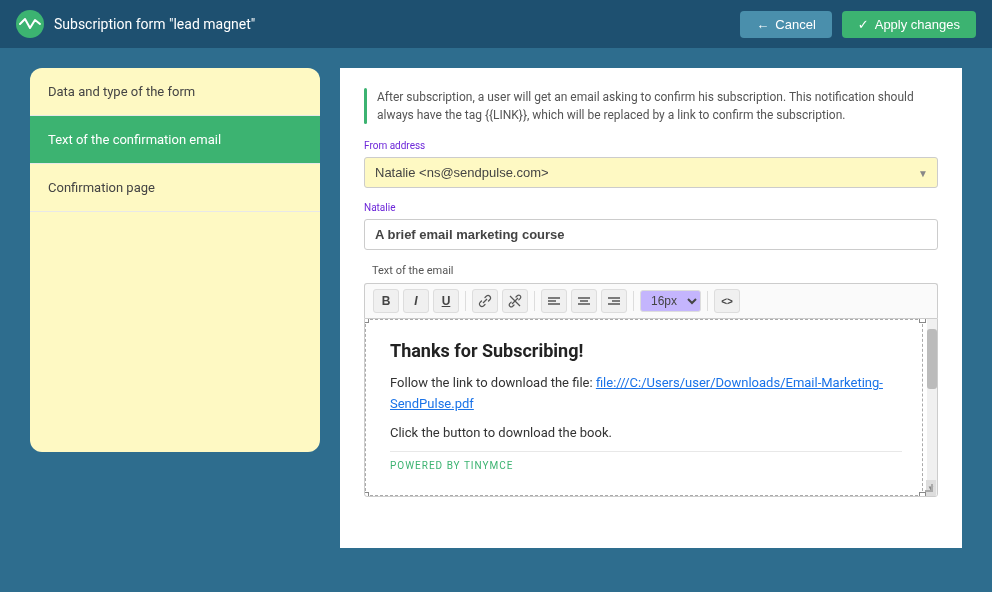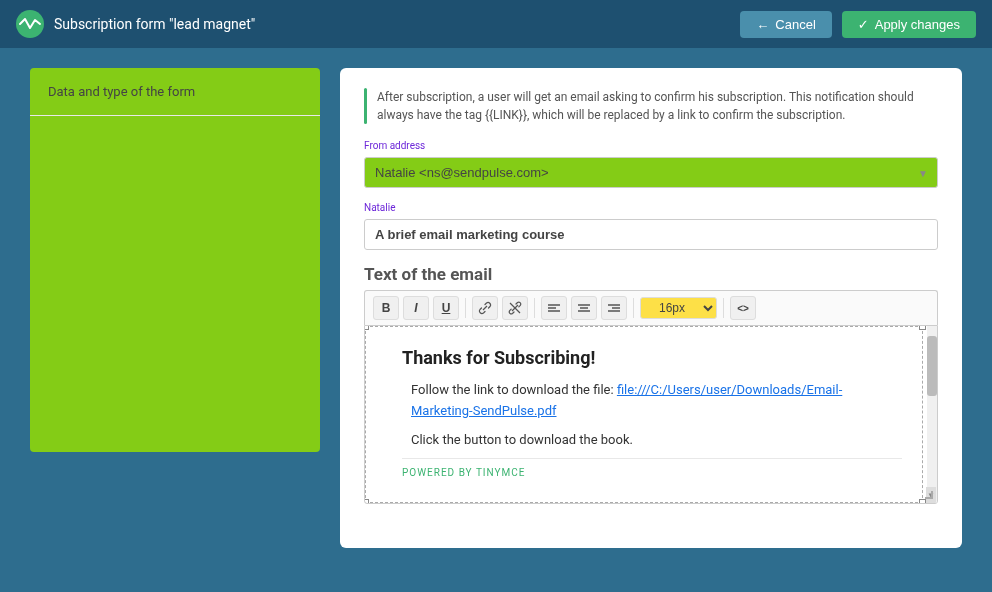--- a/index.html
+++ b/index.html
@@ -69,22 +69,22 @@
       display: flex;
       padding: 20px 30px;
       gap: 0;
       height: calc(592px - 48px);
     }
 
     
     .sidebar {
       width: 290px;
       flex-shrink: 0;
-      background: #84cc16;
-      border-radius: 4px;
+      background: #fef9c3;
+      border-radius: 12px;
       overflow: hidden;
       height: 384px;
       align-self: flex-start;
     }
     .sidebar-item {
       padding: 16px 18px;
       border-bottom: 1px solid #e8e8e8;
       cursor: pointer;
       color: #444;
       font-size: 13px;
@@ -102,21 +102,21 @@
       transform: translateY(-50%);
       border-left: 10px solid #3cb371;
       border-top: 10px solid transparent;
       border-bottom: 10px solid transparent;
     }
 
     
     .main-panel {
       flex: 1;
       background: #fff;
-      border-radius: 6px;
+      border-radius: 0;
       margin-left: 20px;
       padding: 20px 24px;
       overflow: auto;
       height: 480px;
     }
 
     .info-bar {
       display: flex;
       gap: 10px;
       margin-bottom: 16px;
@@ -144,21 +144,21 @@
     .field-group {
       margin-bottom: 14px;
     }
     .field-select {
       width: 100%;
       padding: 7px 10px;
       border: 1px solid #ccc;
       border-radius: 3px;
       font-size: 13px;
       color: #444;
-      background: #84cc16;
+      background: #fef9c3;
       appearance: none;
       cursor: pointer;
     }
     .select-wrapper {
       position: relative;
     }
     .select-arrow {
       position: absolute;
       right: 10px;
       top: 50%;
@@ -172,24 +172,25 @@
       padding: 7px 10px;
       border: 1px solid #ccc;
       border-radius: 3px;
       font-size: 13px;
       color: #444;
       font-weight: bold;
     }
 
     
     .editor-label {
-      font-size: 17px;
+      font-size: 11px;
       color: #555;
       margin-bottom: 6px;
-      font-weight: 700;
+      font-weight: 400;
+      margin-left: 8px;
     }
     .editor-toolbar {
       border: 1px solid #ccc;
       border-bottom: none;
       border-radius: 3px 3px 0 0;
       padding: 5px 8px;
       display: flex;
       align-items: center;
       gap: 4px;
       background: #fafafa;
@@ -209,37 +210,37 @@
       color: #444;
     }
     .toolbar-separator {
       width: 1px;
       height: 20px;
       background: #ddd;
       margin: 0 2px;
     }
     .toolbar-size {
       border: 1px solid #ddd;
-      background: #fde047;
+      background: #c4b5fd;
       border-radius: 3px;
       font-size: 12px;
-      padding: 2px 14px;
+      padding: 2px 6px;
       color: #444;
       cursor: pointer;
     }
     .editor-area {
       border: 1px solid #ccc;
       border-radius: 0 0 3px 3px;
       min-height: 170px;
       background: #fff;
       position: relative;
       overflow: hidden;
     }
     .editor-content {
-      padding: 20px 36px;
+      padding: 20px 24px;
       padding-right: 20px;
     }
     .editor-scrollbar {
       position: absolute;
       right: 0;
       top: 0;
       width: 10px;
       height: 100%;
       background: #f0f0f0;
     }
@@ -254,21 +255,20 @@
       font-size: 18px;
       font-weight: bold;
       color: #222;
       margin-bottom: 12px;
     }
     .editor-body-text {
       font-size: 13px;
       color: #333;
       line-height: 1.6;
       margin-bottom: 8px;
-      margin-left: 9px;
     }
     .editor-link {
       color: #1a73e8;
       text-decoration: underline;
       cursor: text;
     }
     .dashed-border {
       border: 1px dashed #aaa;
       position: relative;
     }
@@ -347,20 +347,26 @@
       <span>Apply changes</span>
     </button>
   </div>
 </div>
 
 <div class="main-content">
 
   <div class="sidebar">
     <div class="sidebar-item">
       <span>Data and type of the form</span>
+    </div>
+    <div class="sidebar-item active">
+      <span>Text of the confirmation email</span>
+    </div>
+    <div class="sidebar-item">
+      <span>Confirmation page</span>
     </div>
   </div>
 
   <div class="main-panel">
 
     <div class="info-bar">
       <div class="info-bar-accent"></div>
       <p class="info-text">After subscription, a user will get an email asking to confirm his subscription. This notification should always have the tag {{LINK}}, which will be replaced by a link to confirm the subscription.</p>
     </div>
 

